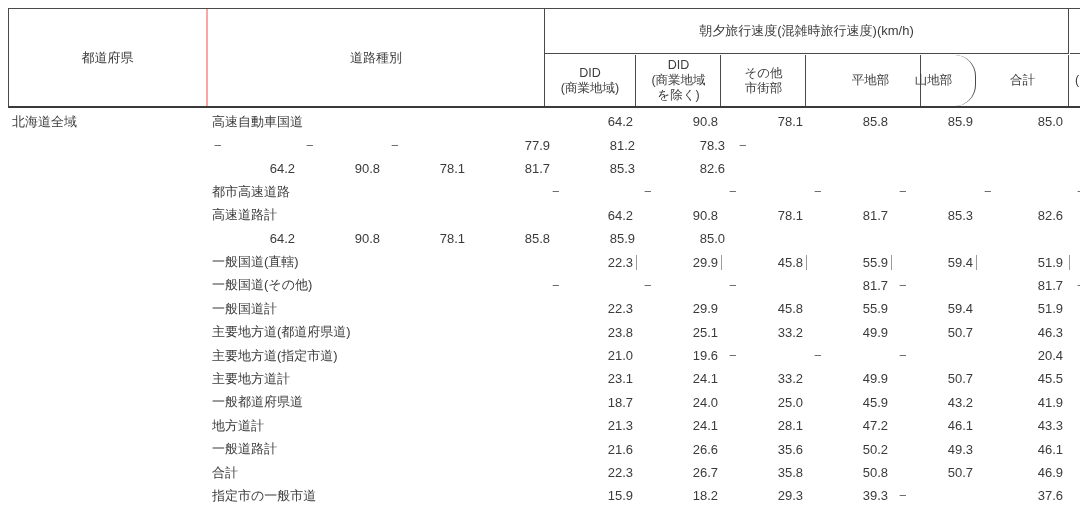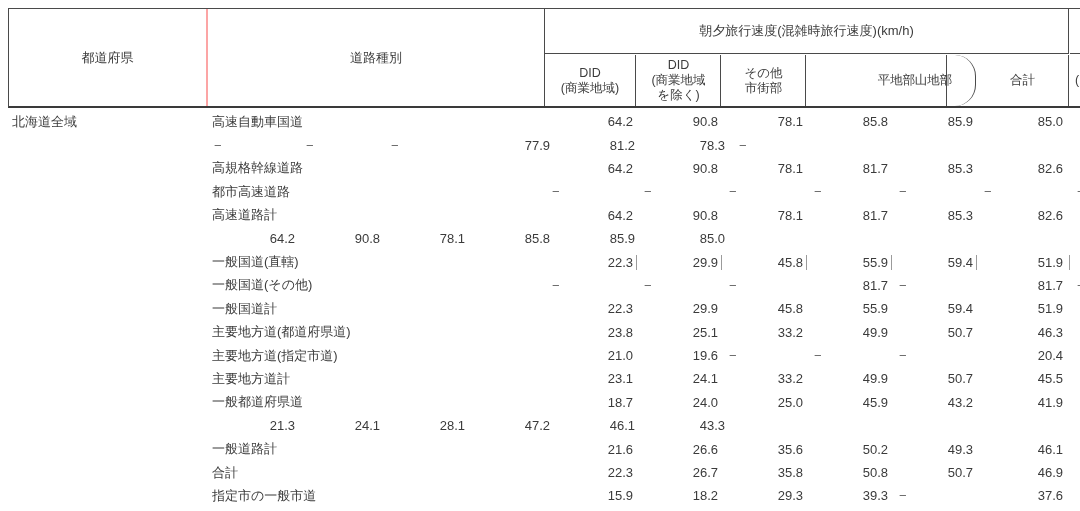--- a/index.html
+++ b/index.html
@@ -18,21 +18,21 @@
            align-items:center; justify-content:center; text-align:center;
            line-height:1.18; white-space:pre-line; }
   .h-pref  { left:0;   top:0;  width:199px; height:97px; border-right:2px solid #fca5a5; }
   .h-road  { left:199px;top:0; width:337px; height:97px; border-right:1px solid #4a4a4a; }
   .h-group { left:536px;top:0; width:524px; height:45px;
              border-right:1px solid #4a4a4a; border-bottom:1px solid #4a4a4a; }
   .h-sub   { top:46px; height:51px; border-right:1px solid #4a4a4a; font-size:12.5px; }
   .h-s1 { left:536px; width:91px; }
   .h-s2 { left:628px; width:84px; }
   .h-s3 { left:713px; width:84px; }
-  .h-s4 { left:838px; width:100px; }
+  .h-s4 { left:812px; width:100px; }
   .h-s5 { left:883px; width:84px;border-radius:21px; }
   .h-s6 { left:968px; width:92px; }
   .h-next-top { left:1061px; top:0; width:90px; height:45px; border-bottom:1px solid #4a4a4a; }
   .h-next-sub { left:1061px; top:46px; width:90px; height:51px; justify-content:flex-start;
                 padding-left:5px; font-size:12.5px; }
   
   .tbody { position:absolute; left:8px; top:110px; width:1152px; }
   .row { display:flex; height:23.4px; align-items:center; }
   .cell { box-sizing:border-box; overflow:hidden; white-space:nowrap; }
   .c-pref { width:199px; padding-left:4px; }
@@ -87,21 +87,20 @@
         <div class="cell c-num w1 dash">−</div>
         <div class="cell c-num dash">−</div>
         <div class="cell c-num dash">−</div>
         <div class="cell c-num">77.9</div>
         <div class="cell c-num">81.2</div>
         <div class="cell c-num w6">78.3</div>
         <div class="cell c-num w7 dash">−</div>
       </div>
       <div class="row">
         <div class="cell c-pref"></div>
-        <div class="cell c-road">高規格幹線道路</div>
         <div class="cell c-num w1">64.2</div>
         <div class="cell c-num">90.8</div>
         <div class="cell c-num">78.1</div>
         <div class="cell c-num">81.7</div>
         <div class="cell c-num">85.3</div>
         <div class="cell c-num w6">82.6</div>
         <div class="cell c-num w7"></div>
       </div>
       <div class="row">
         <div class="cell c-pref"></div>
@@ -207,20 +206,21 @@
         <div class="cell c-num w1">18.7</div>
         <div class="cell c-num">24.0</div>
         <div class="cell c-num">25.0</div>
         <div class="cell c-num">45.9</div>
         <div class="cell c-num">43.2</div>
         <div class="cell c-num w6">41.9</div>
         <div class="cell c-num w7"></div>
       </div>
       <div class="row">
         <div class="cell c-pref"></div>
+        <div class="cell c-road">地方道計</div>
         <div class="cell c-num w1">21.3</div>
         <div class="cell c-num">24.1</div>
         <div class="cell c-num">28.1</div>
         <div class="cell c-num">47.2</div>
         <div class="cell c-num">46.1</div>
         <div class="cell c-num w6">43.3</div>
         <div class="cell c-num w7"></div>
       </div>
       <div class="row">
         <div class="cell c-pref"></div>

